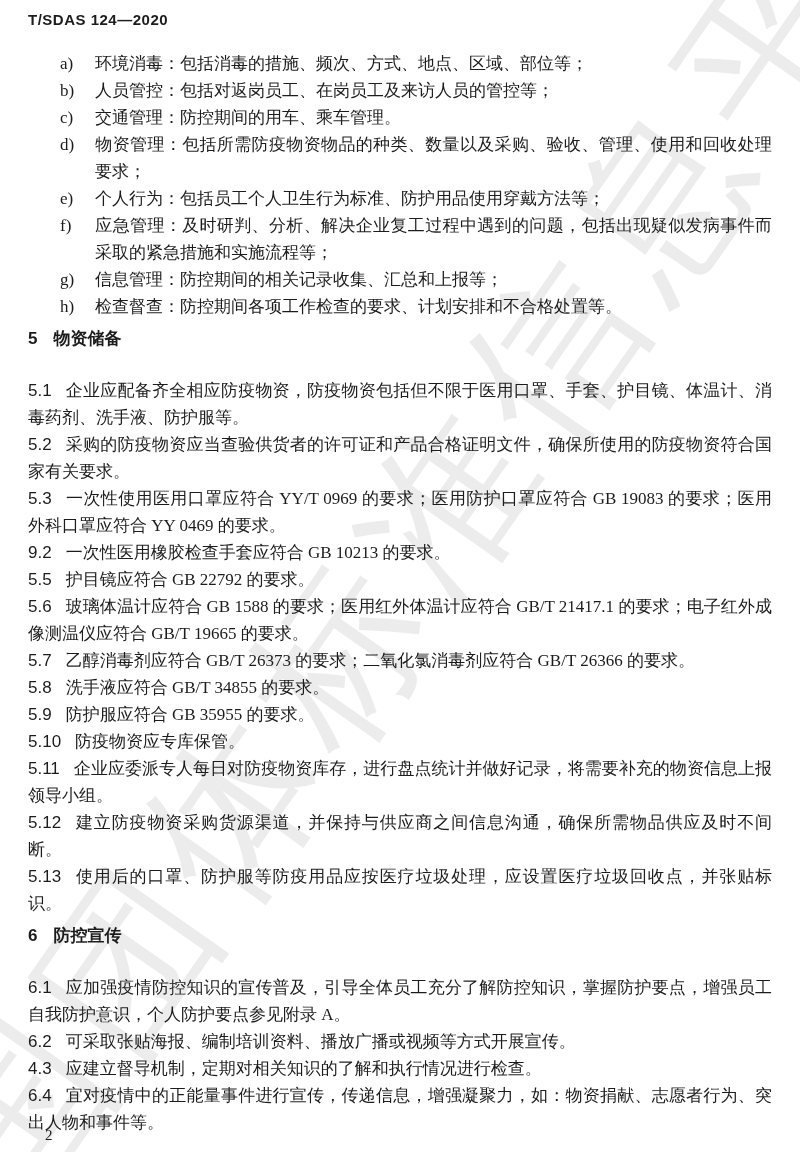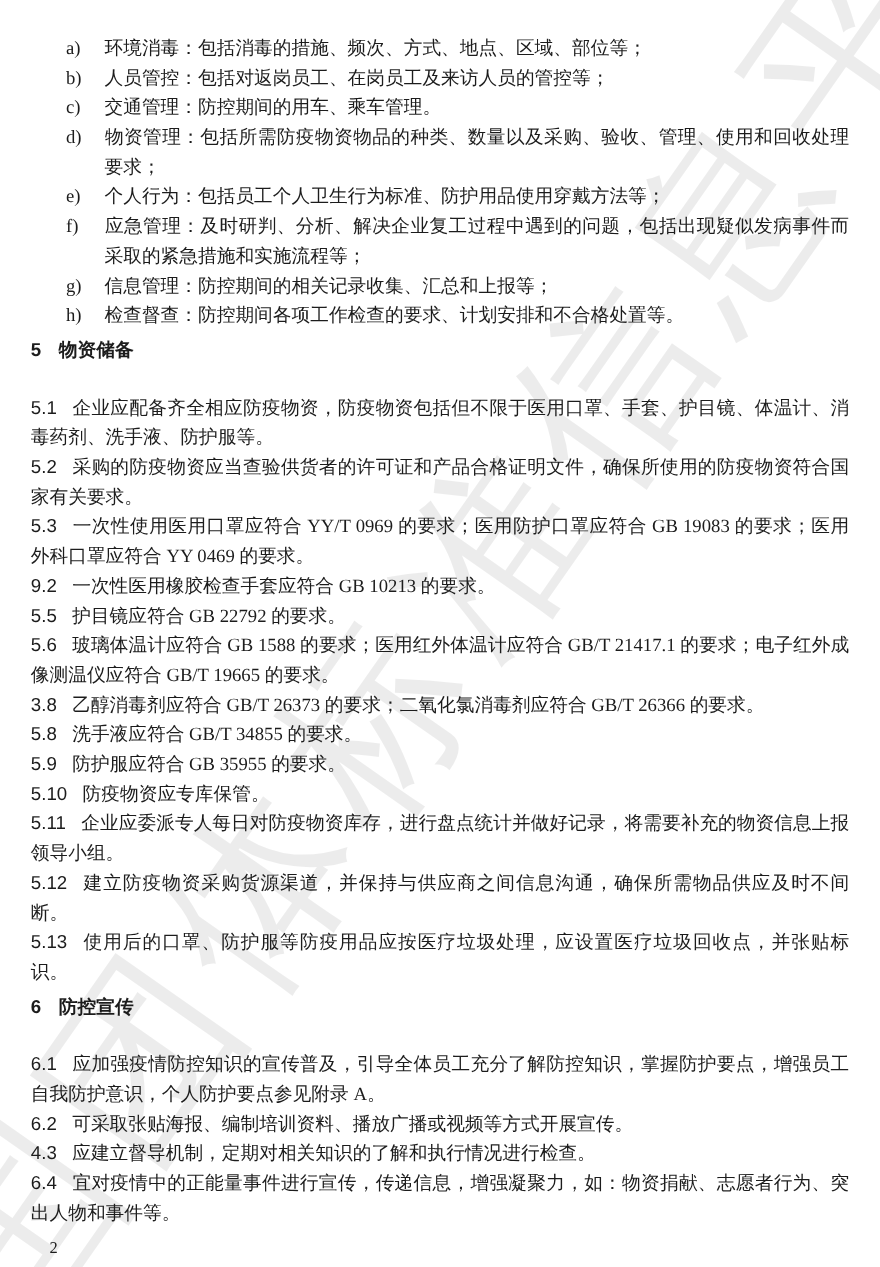--- a/index.html
+++ b/index.html
@@ -81,20 +81,21 @@
 </style>
 </head>
 <body>
 
 <div class="page">
 
   <div class="watermark">全国团体标准信息平台</div>
 
   <div class="content">
 
+    <div class="doc-header">T/SDAS 124—2020</div>
 
     <div class="lettered-list">
       <p class="li"><span class="lab">a)</span><span>环境消毒：包括消毒的措施、频次、方式、地点、区域、部位等；</span></p>
       <p class="li"><span class="lab">b)</span><span>人员管控：包括对返岗员工、在岗员工及来访人员的管控等；</span></p>
       <p class="li"><span class="lab">c)</span><span>交通管理：防控期间的用车、乘车管理。</span></p>
       <p class="li"><span class="lab">d)</span><span>物资管理：包括所需防疫物资物品的种类、数量以及采购、验收、管理、使用和回收处理要求；</span></p>
       <p class="li"><span class="lab">e)</span><span>个人行为：包括员工个人卫生行为标准、防护用品使用穿戴方法等；</span></p>
       <p class="li"><span class="lab">f)</span><span>应急管理：及时研判、分析、解决企业复工过程中遇到的问题，包括出现疑似发病事件而采取的紧急措施和实施流程等；</span></p>
       <p class="li"><span class="lab">g)</span><span>信息管理：防控期间的相关记录收集、汇总和上报等；</span></p>
       <p class="li"><span class="lab">h)</span><span>检查督查：防控期间各项工作检查的要求、计划安排和不合格处置等。</span></p>
@@ -102,21 +103,21 @@
 
     <h2 class="sec"><span class="sec-num">5</span><span>物资储备</span></h2>
 
     <div class="clauses">
       <p class="clause"><span class="cnum">5.1</span><span>企业应配备齐全相应防疫物资，防疫物资包括但不限于医用口罩、手套、护目镜、体温计、消毒药剂、洗手液、防护服等。</span></p>
       <p class="clause"><span class="cnum">5.2</span><span>采购的防疫物资应当查验供货者的许可证和产品合格证明文件，确保所使用的防疫物资符合国家有关要求。</span></p>
       <p class="clause"><span class="cnum">5.3</span><span>一次性使用医用口罩应符合 YY/T 0969 的要求；医用防护口罩应符合 GB 19083 的要求；医用外科口罩应符合 YY 0469 的要求。</span></p>
       <p class="clause"><span class="cnum">9.2</span><span>一次性医用橡胶检查手套应符合 GB 10213 的要求。</span></p>
       <p class="clause"><span class="cnum">5.5</span><span>护目镜应符合 GB 22792 的要求。</span></p>
       <p class="clause"><span class="cnum">5.6</span><span>玻璃体温计应符合 GB 1588 的要求；医用红外体温计应符合 GB/T 21417.1 的要求；电子红外成像测温仪应符合 GB/T 19665 的要求。</span></p>
-      <p class="clause"><span class="cnum">3.8</span><span>乙醇消毒剂应符合 GB/T 26373 的要求；二氧化氯消毒剂应符合 GB/T 26366 的要求。</span></p>
+      <p class="clause"><span class="cnum">5.7</span><span>乙醇消毒剂应符合 GB/T 26373 的要求；二氧化氯消毒剂应符合 GB/T 26366 的要求。</span></p>
       <p class="clause"><span class="cnum">5.8</span><span>洗手液应符合 GB/T 34855 的要求。</span></p>
       <p class="clause"><span class="cnum">5.9</span><span>防护服应符合 GB 35955 的要求。</span></p>
       <p class="clause"><span class="cnum">5.10</span><span>防疫物资应专库保管。</span></p>
       <p class="clause"><span class="cnum">5.11</span><span>企业应委派专人每日对防疫物资库存，进行盘点统计并做好记录，将需要补充的物资信息上报领导小组。</span></p>
       <p class="clause"><span class="cnum">5.12</span><span>建立防疫物资采购货源渠道，并保持与供应商之间信息沟通，确保所需物品供应及时不间断。</span></p>
       <p class="clause"><span class="cnum">5.13</span><span>使用后的口罩、防护服等防疫用品应按医疗垃圾处理，应设置医疗垃圾回收点，并张贴标识。</span></p>
     </div>
 
     <h2 class="sec"><span class="sec-num">6</span><span>防控宣传</span></h2>
 

